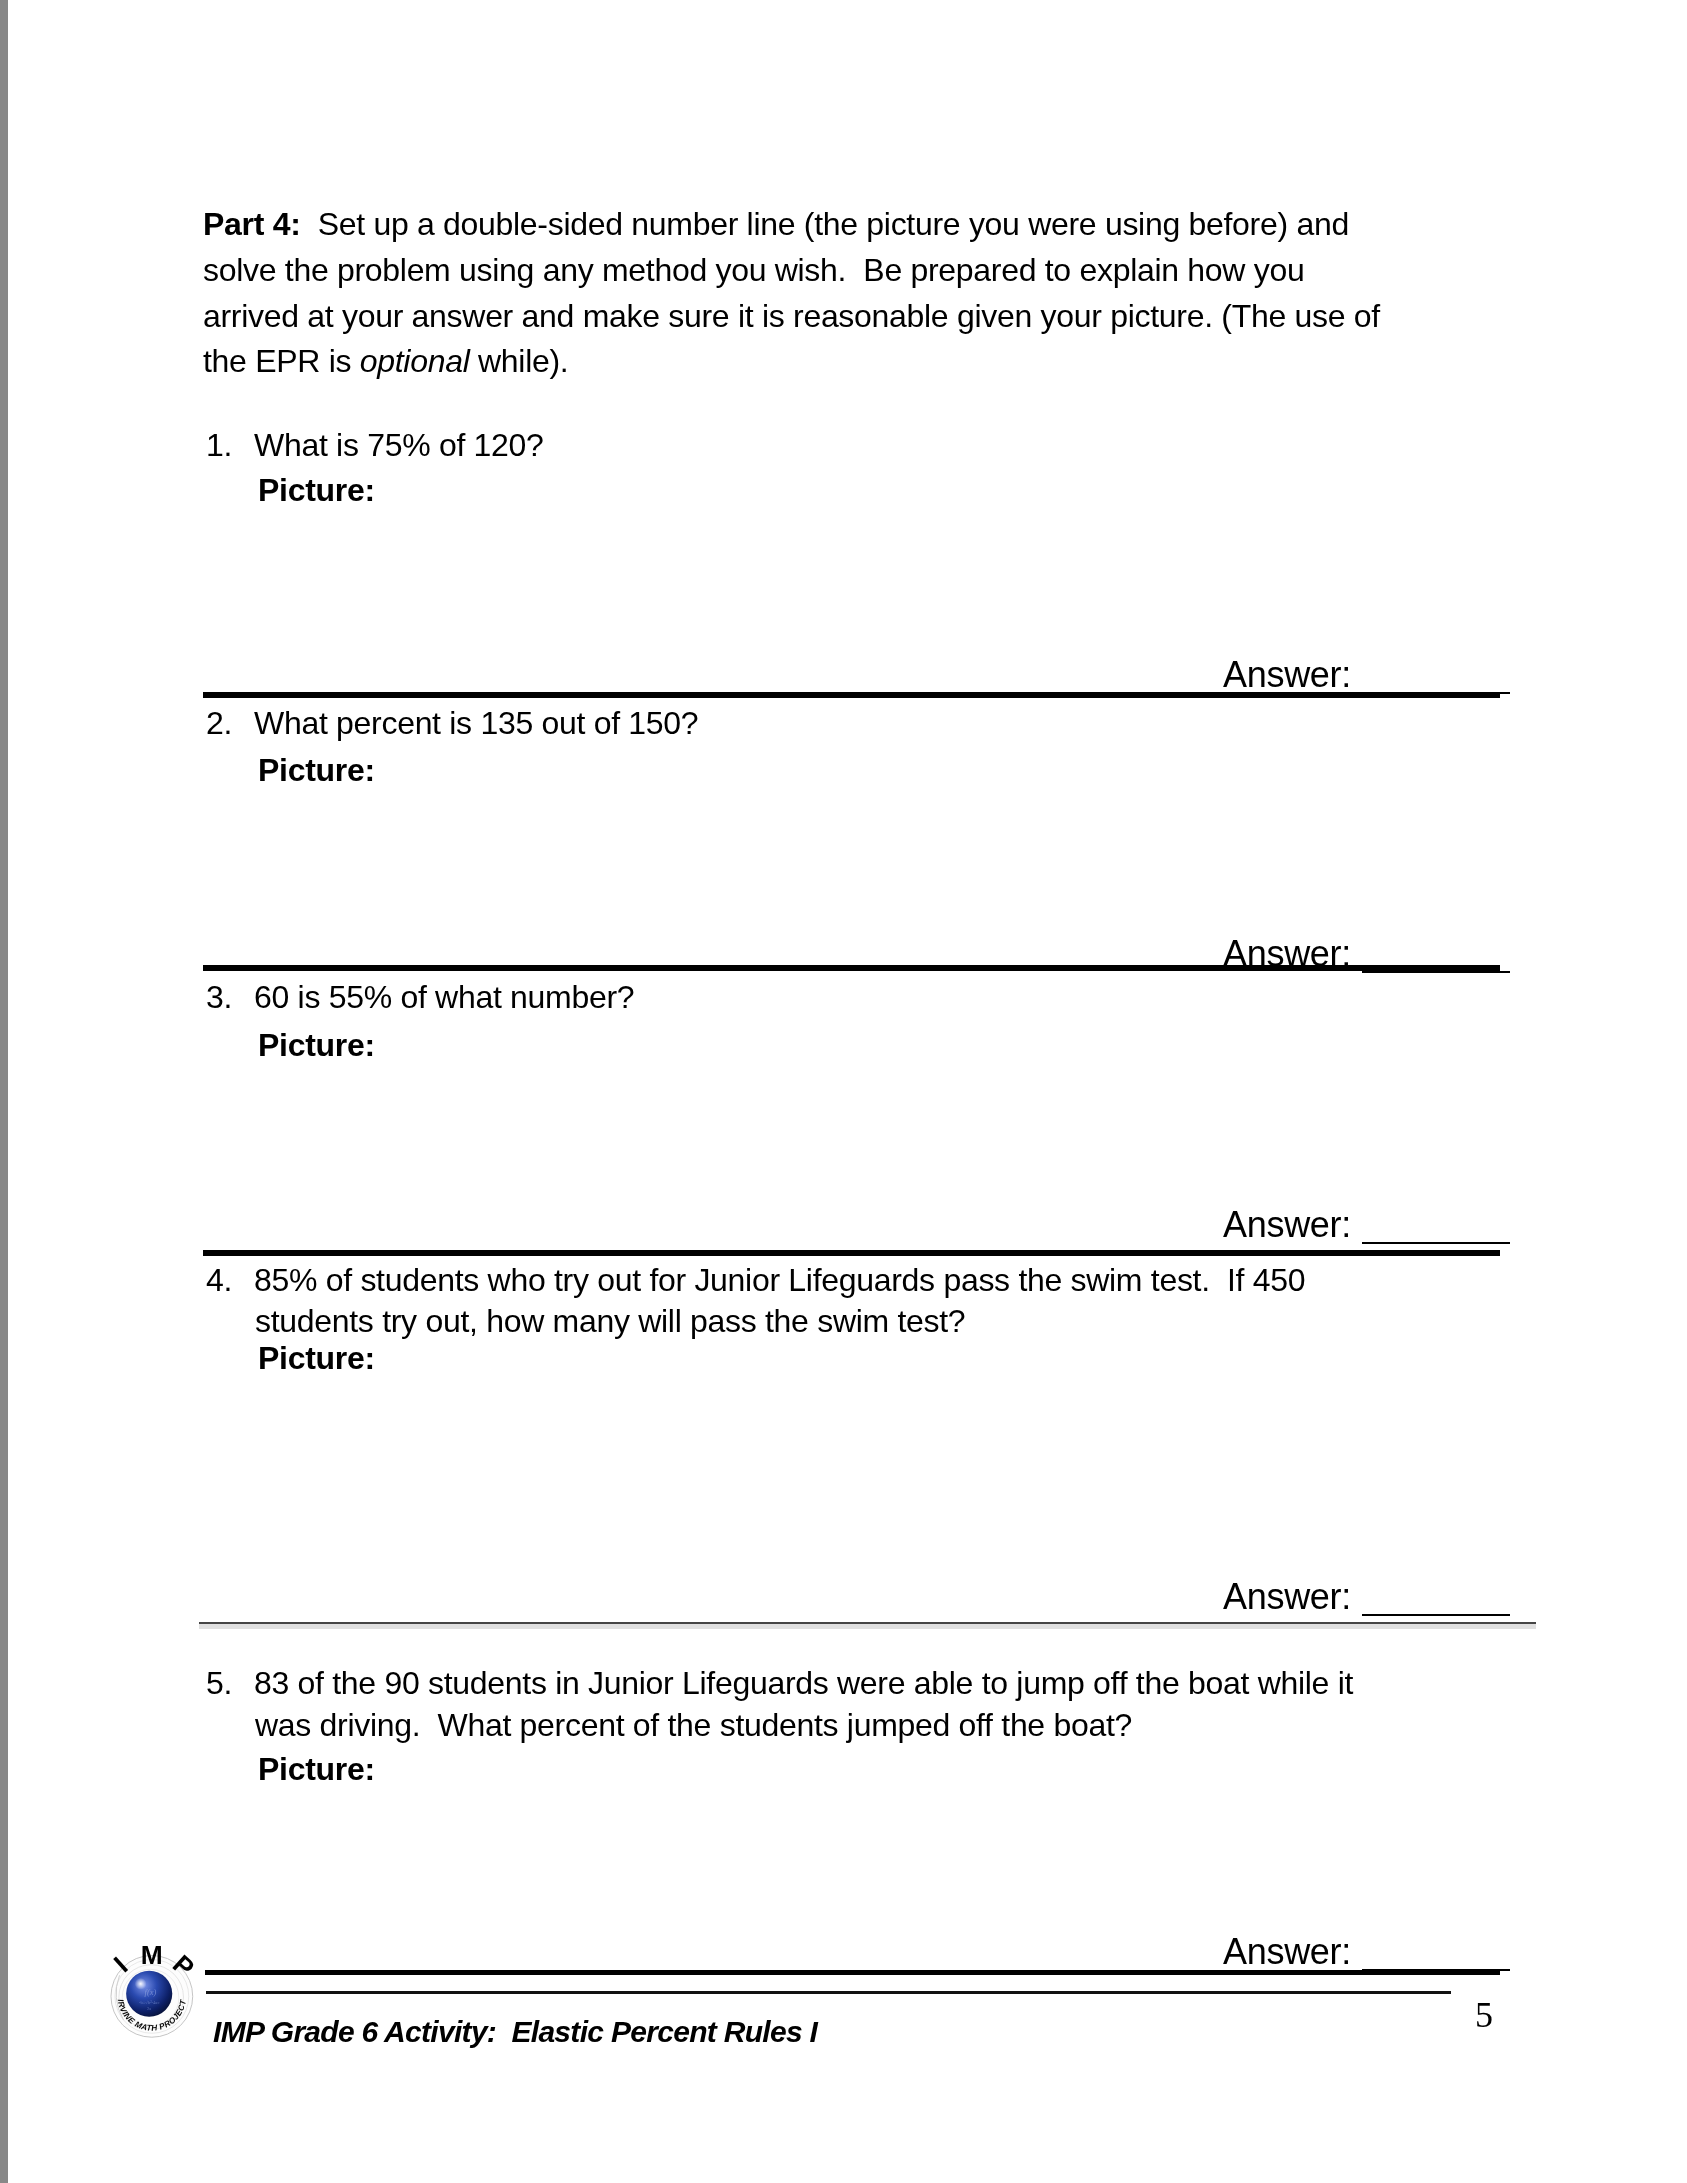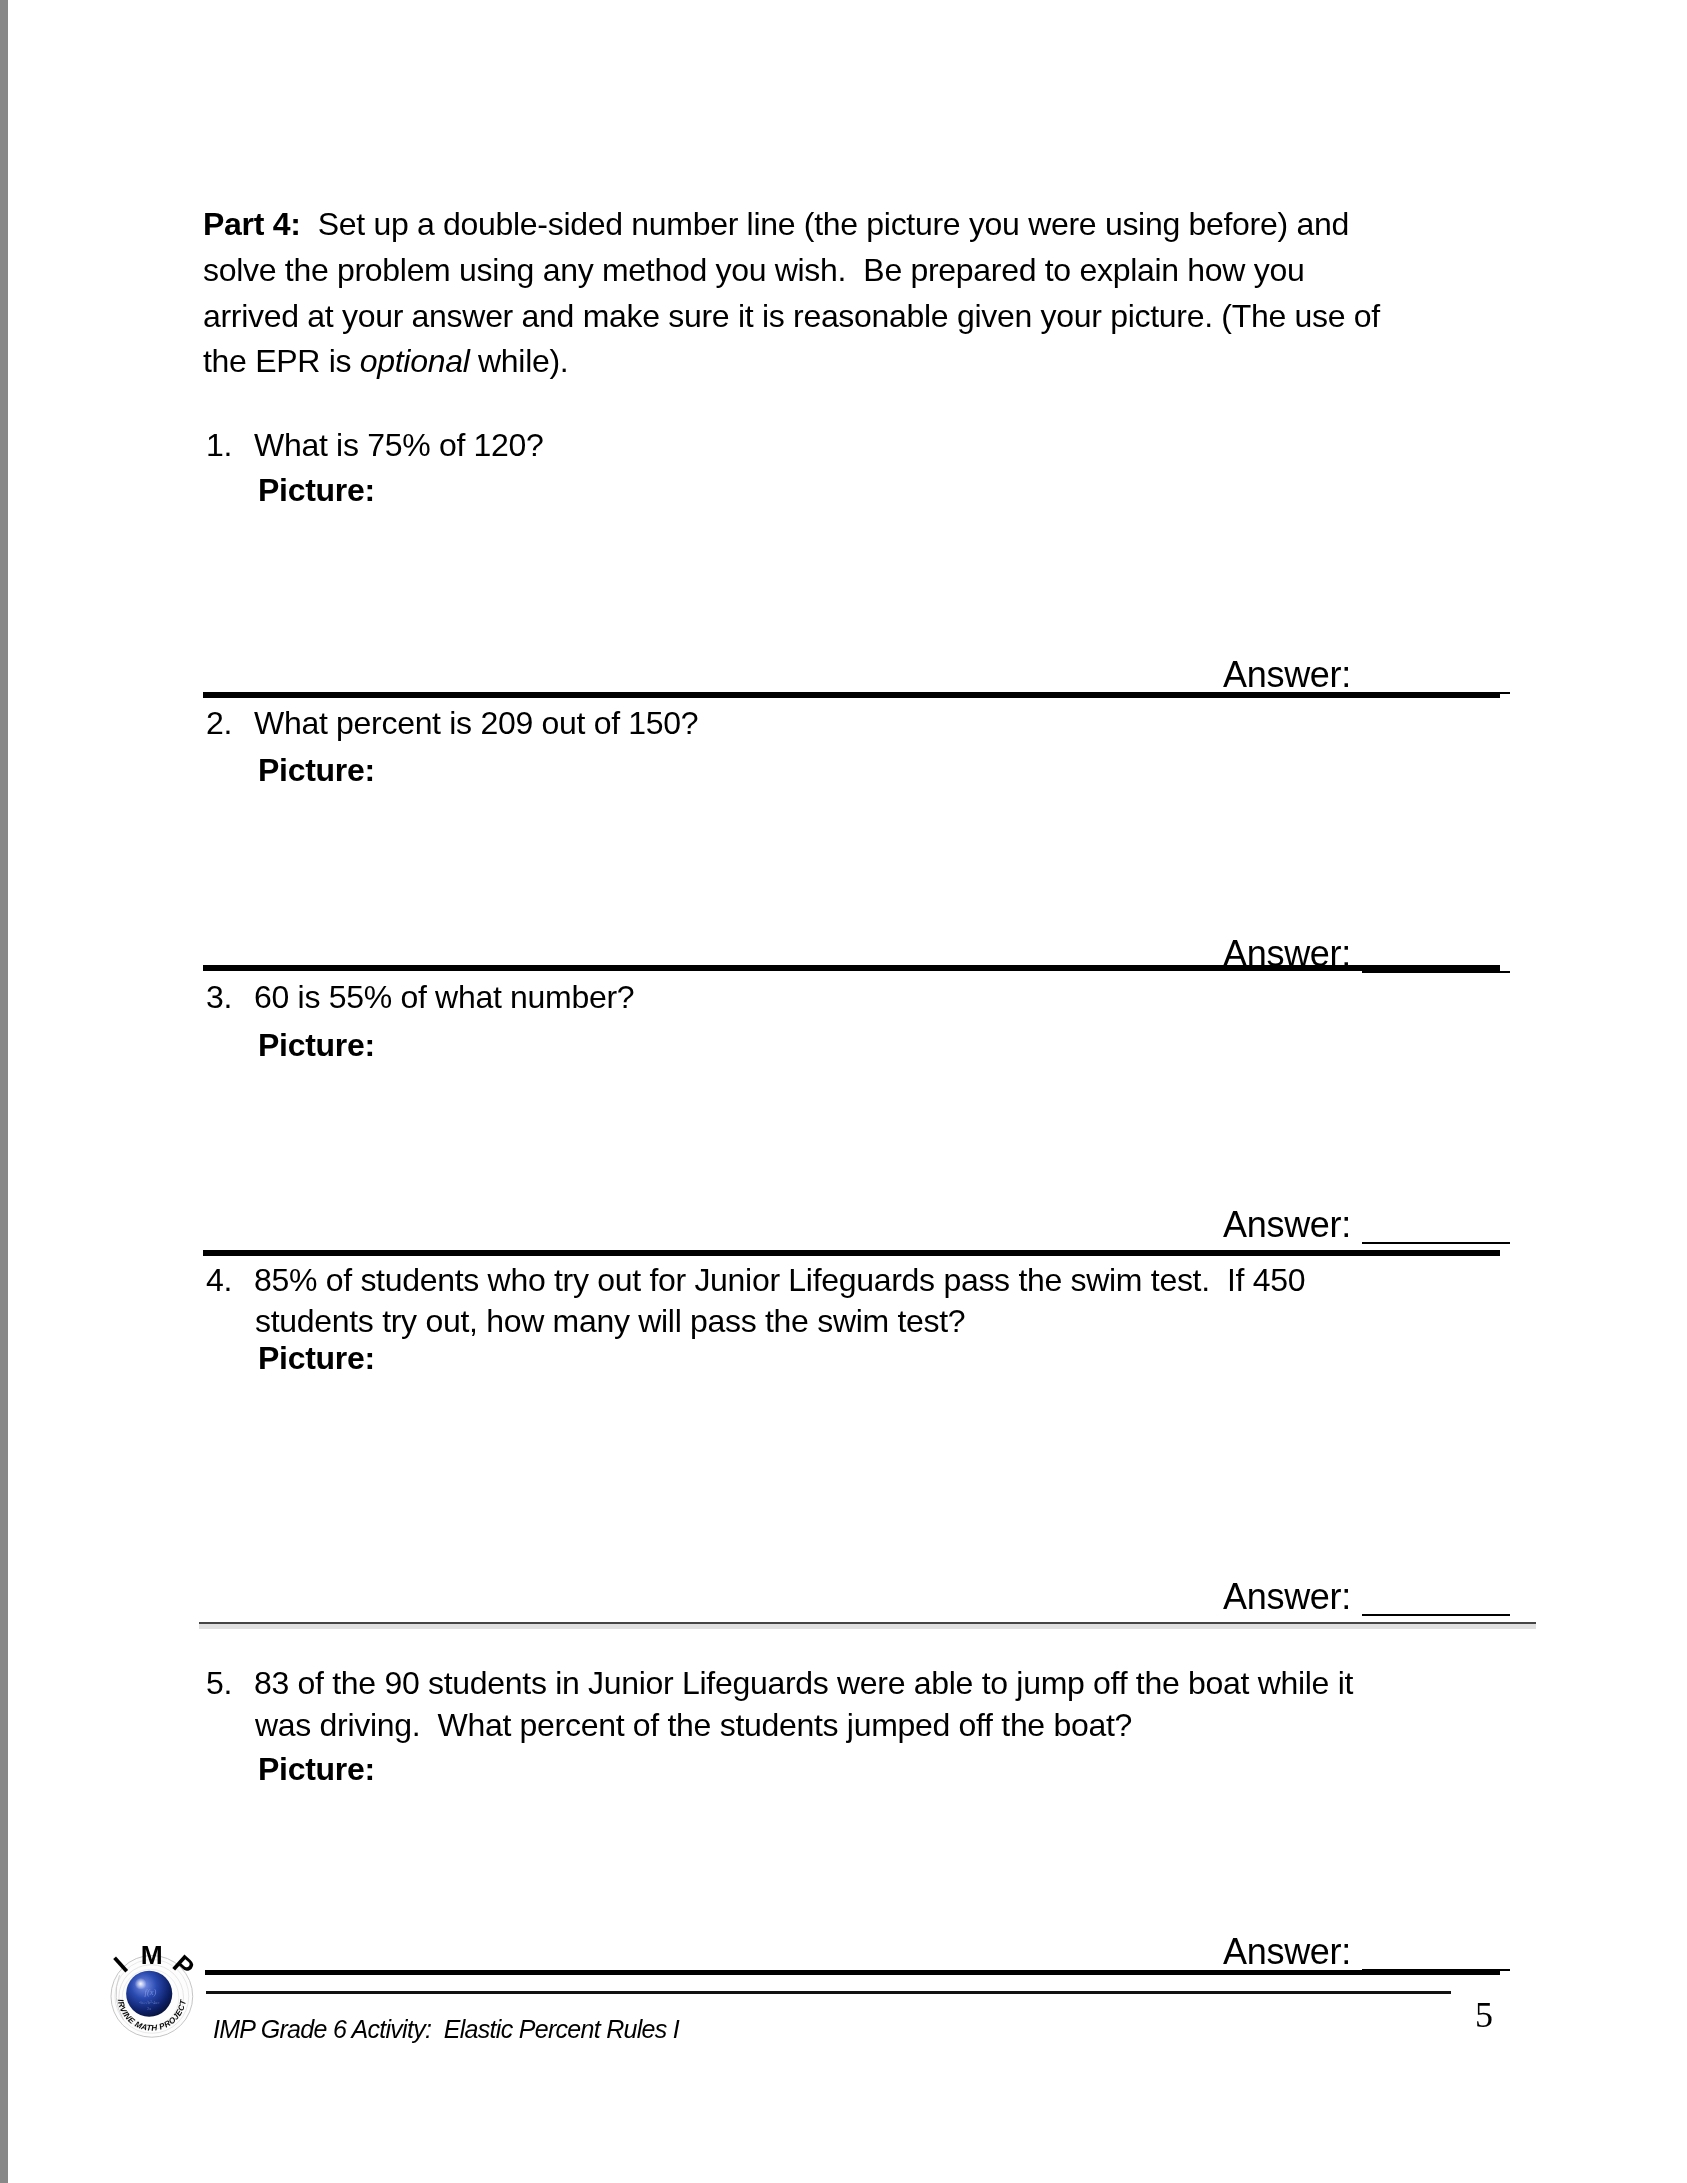--- a/index.html
+++ b/index.html
@@ -65,22 +65,22 @@
   }
   .footer-rule-thin{
     position:absolute;
     left:198px;top:1991px;
     width:1245px;height:2.6px;
     background:#111;
   }
   .footer-title{
     position:absolute;
     left:205px;top:2015px;
-    font-size:25px;
-    font-weight:normal;
+    font-size:30px;
+    font-weight:bold;
     font-style:italic;
     letter-spacing:-0.7px;
     white-space:pre;
   }
   .page-number{
     position:absolute;
     left:1467px;top:1994px;
     font-family:"Liberation Serif",serif;
     font-size:36px;
   }
@@ -103,21 +103,21 @@
   </div>
 
   <div>
     <div class="body-line q-line" style="top:427px"><span class="q-num">1.</span><span>What is 75% of 120?</span></div>
     <div class="body-line picture-label" style="top:472px">Picture:</div>
     <div class="answer-row" style="top:654px"><span>Answer:</span><span class="answer-blank"></span></div>
   </div>
   <div class="sep-thick" style="top:692px"></div>
 
   <div>
-    <div class="body-line q-line" style="top:705px"><span class="q-num">2.</span><span>What percent is 209 out of 150?</span></div>
+    <div class="body-line q-line" style="top:705px"><span class="q-num">2.</span><span>What percent is 135 out of 150?</span></div>
     <div class="body-line picture-label" style="top:752px">Picture:</div>
     <div class="answer-row" style="top:933px"><span>Answer:</span><span class="answer-blank"></span></div>
   </div>
   <div class="sep-thick" style="top:965px"></div>
 
   <div>
     <div class="body-line q-line" style="top:979px"><span class="q-num">3.</span><span>60 is 55% of what number?</span></div>
     <div class="body-line picture-label" style="top:1027px">Picture:</div>
     <div class="answer-row" style="top:1204px"><span>Answer:</span><span class="answer-blank"></span></div>
   </div>

